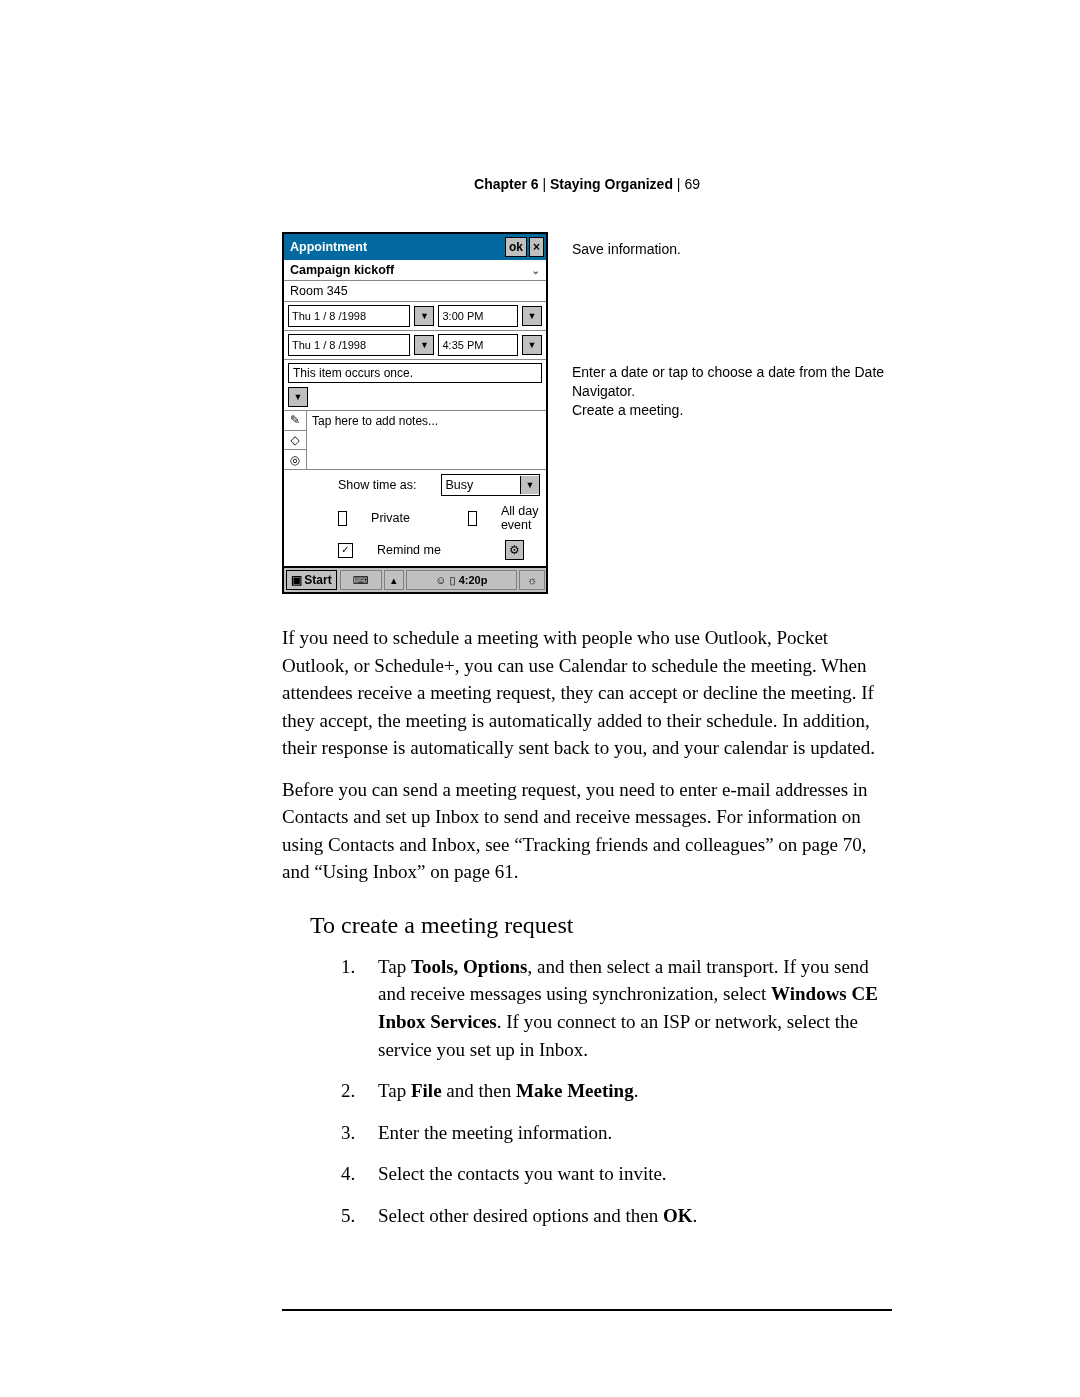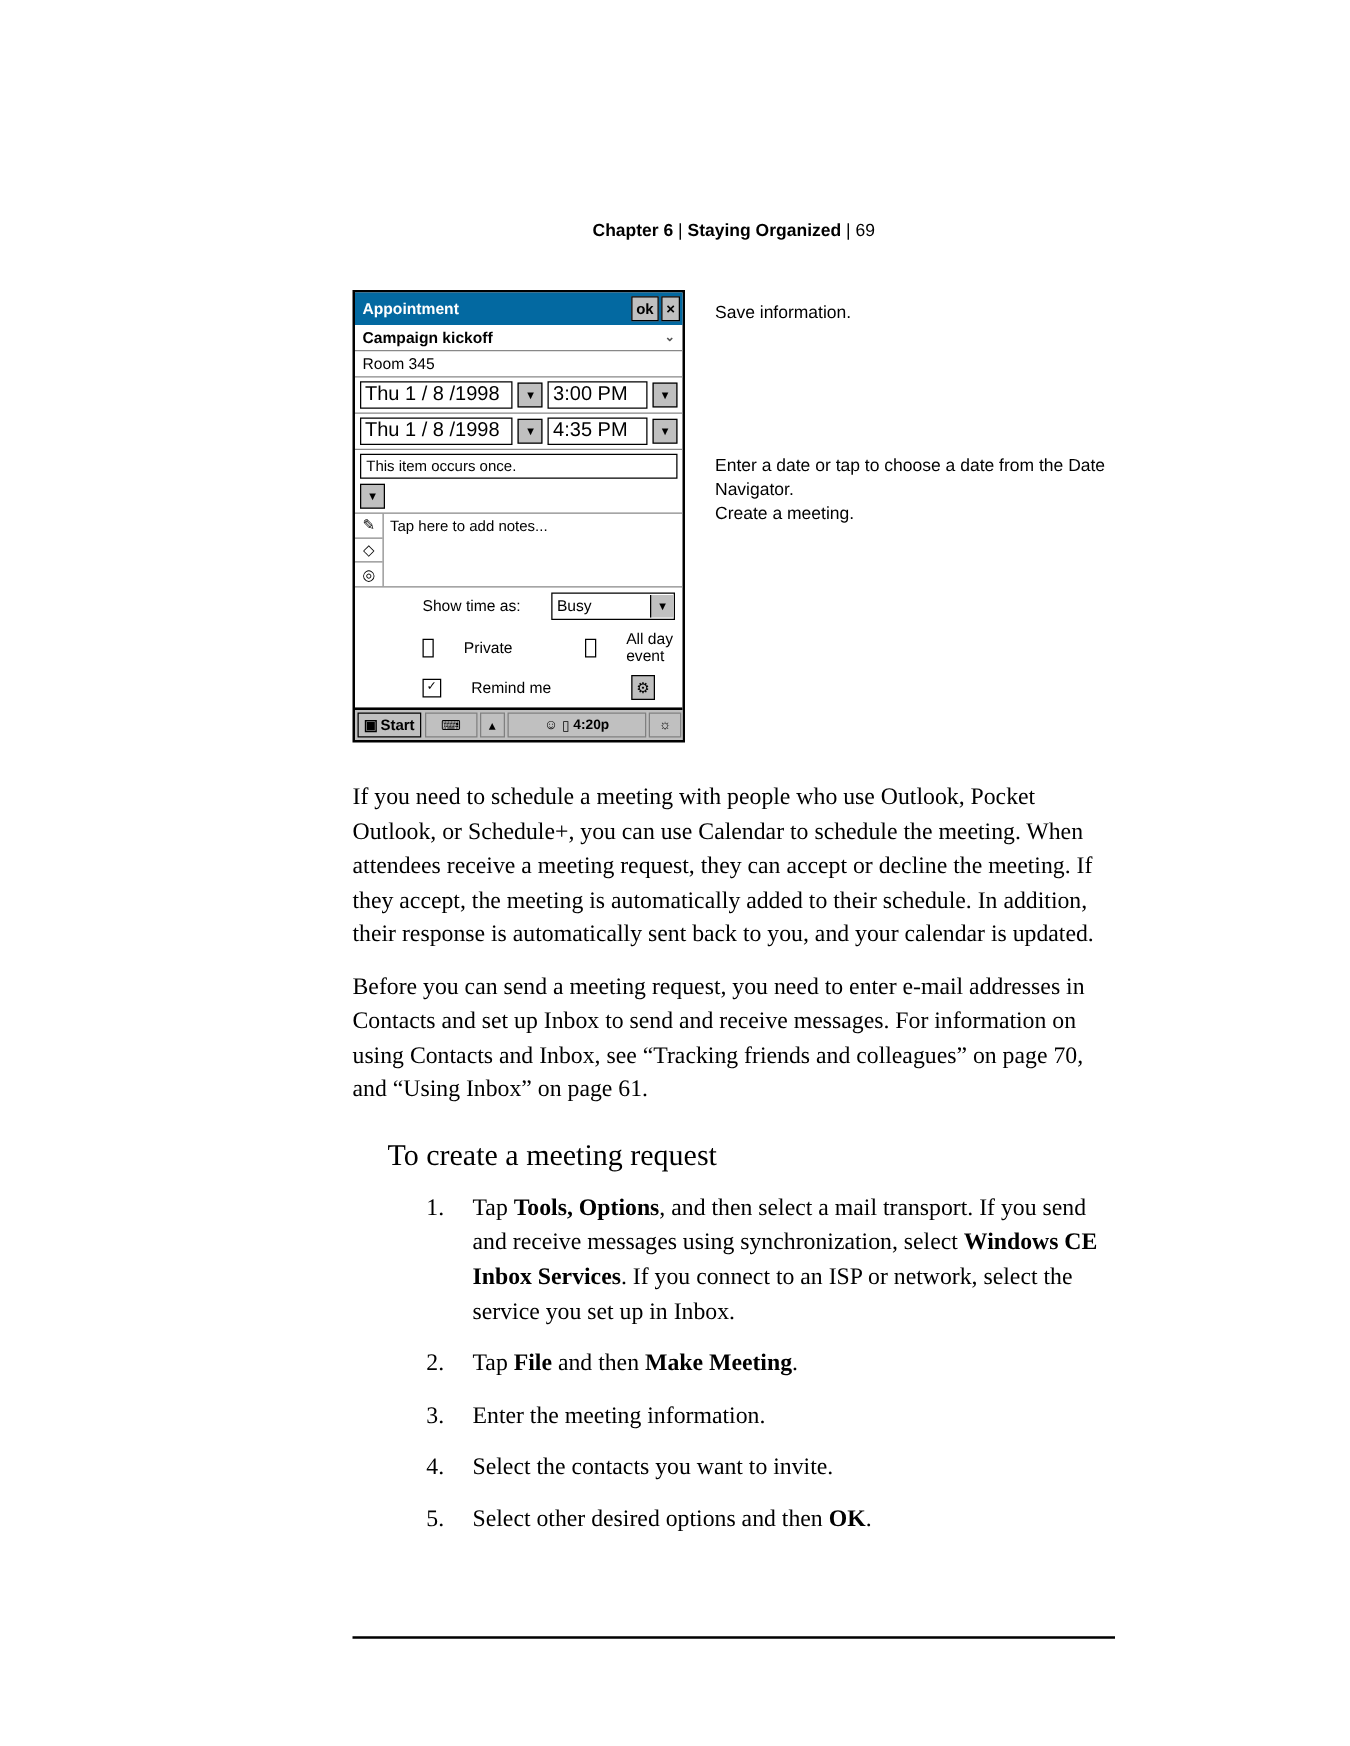--- a/index.html
+++ b/index.html
@@ -75,21 +75,21 @@
     display:flex;
     align-items:center;
     gap:4px;
   }
   .fieldrow.bold{font-weight:bold;}
   .chevron{font-size:10px;color:#555;}
   .date-input{
     flex:1;
     border:1px solid #000;
     padding:1px 3px;
-    font-size:16px;
+    font-size:11px;
     display:flex;
     align-items:center;
     justify-content:space-between;
     height:18px;
   }
   .drop{
     width:18px;height:18px;
     border:1px solid #000;background:#c0c0c0;
     display:inline-flex;align-items:center;justify-content:center;
     font-size:9px;

